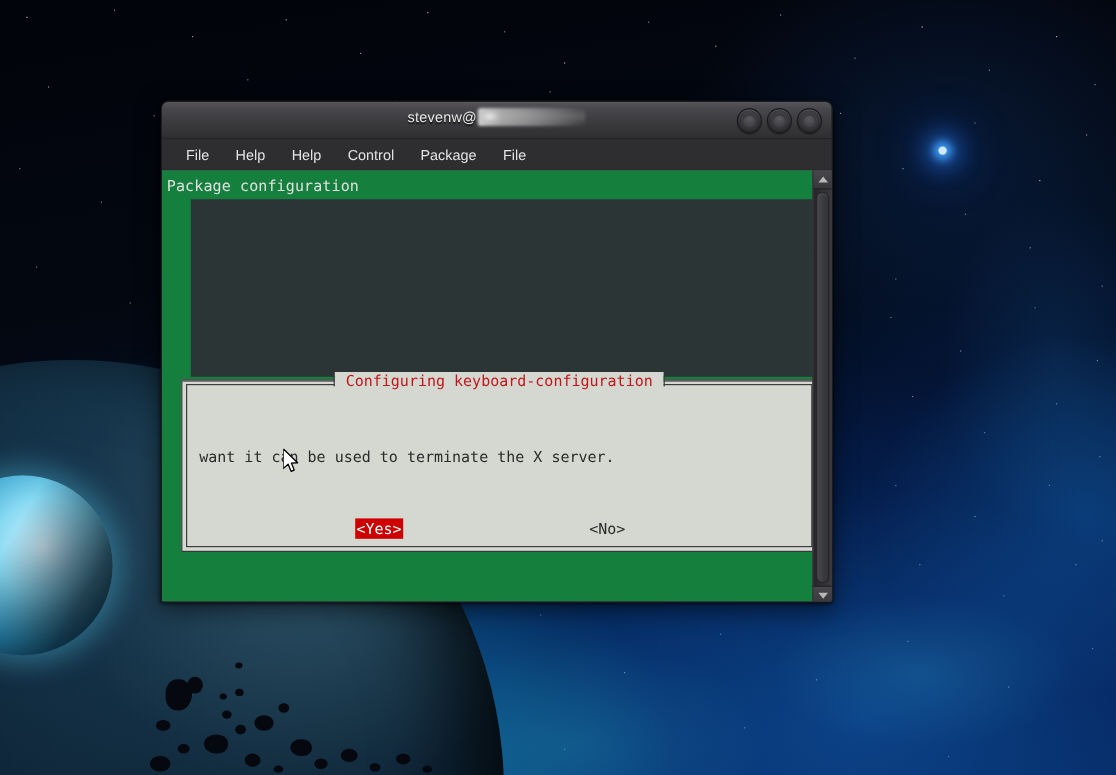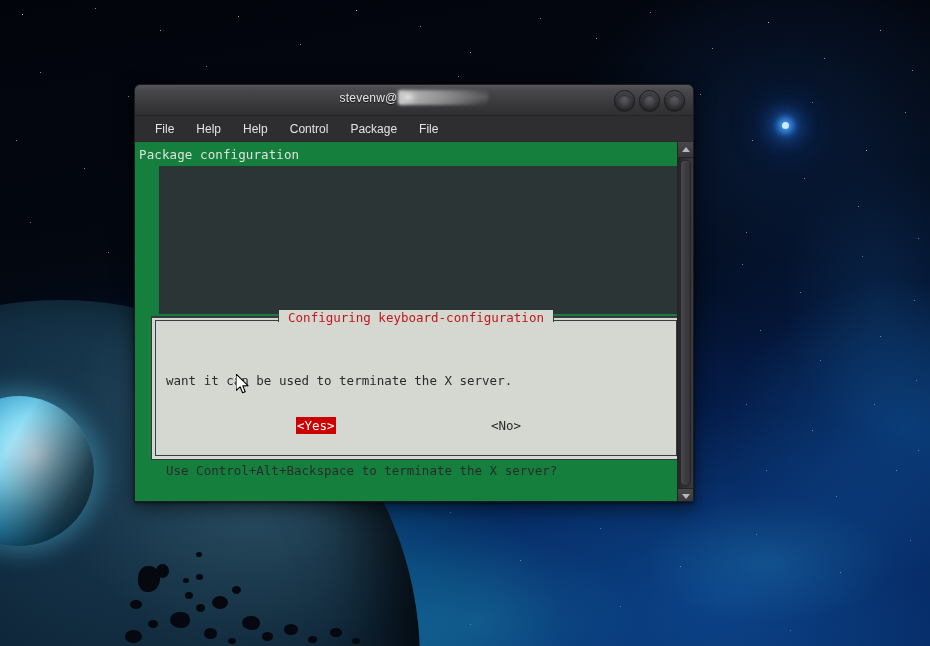--- a/index.html
+++ b/index.html
@@ -293,21 +293,21 @@
     color: #2b2b2b;
     font-family: "DejaVu Sans Mono", monospace;
     font-size: 12.5px;
     line-height: 15px;
     white-space: pre;
   }
   .dlg-blank { height: 15px; }
 
   #dialog-buttons {
     position: absolute;
-    left: 0; right: 0; top: 100px;
+    left: 0; right: 0; top: 115px;
     height: 18px;
   }
   .dlg-btn {
     position: absolute;
     font-family: "DejaVu Sans Mono", monospace;
     font-size: 12.5px;
     white-space: pre;
     padding: 1px 1px;
   }
   #btn-yes {
@@ -433,21 +433,20 @@
 
           <div id="dialog-title-strip">
             <div class="title-rule left"></div>
             <div id="dialog-title">Configuring keyboard-configuration</div>
             <div class="title-rule right"></div>
           </div>
 
           <div id="dialog-text">
             <div>want it can be used to terminate the X server.</div>
             <div class="dlg-blank"></div>
-            <div>Use Control+Alt+Backspace to terminate the X server?</div>
           </div>
 
           <div id="dialog-buttons">
             <div class="dlg-btn" id="btn-yes">&lt;Yes&gt;</div>
             <div class="dlg-btn" id="btn-no">&lt;No&gt;</div>
           </div>
         </div>
       </div>
 
       <div id="term-scrollbar">

